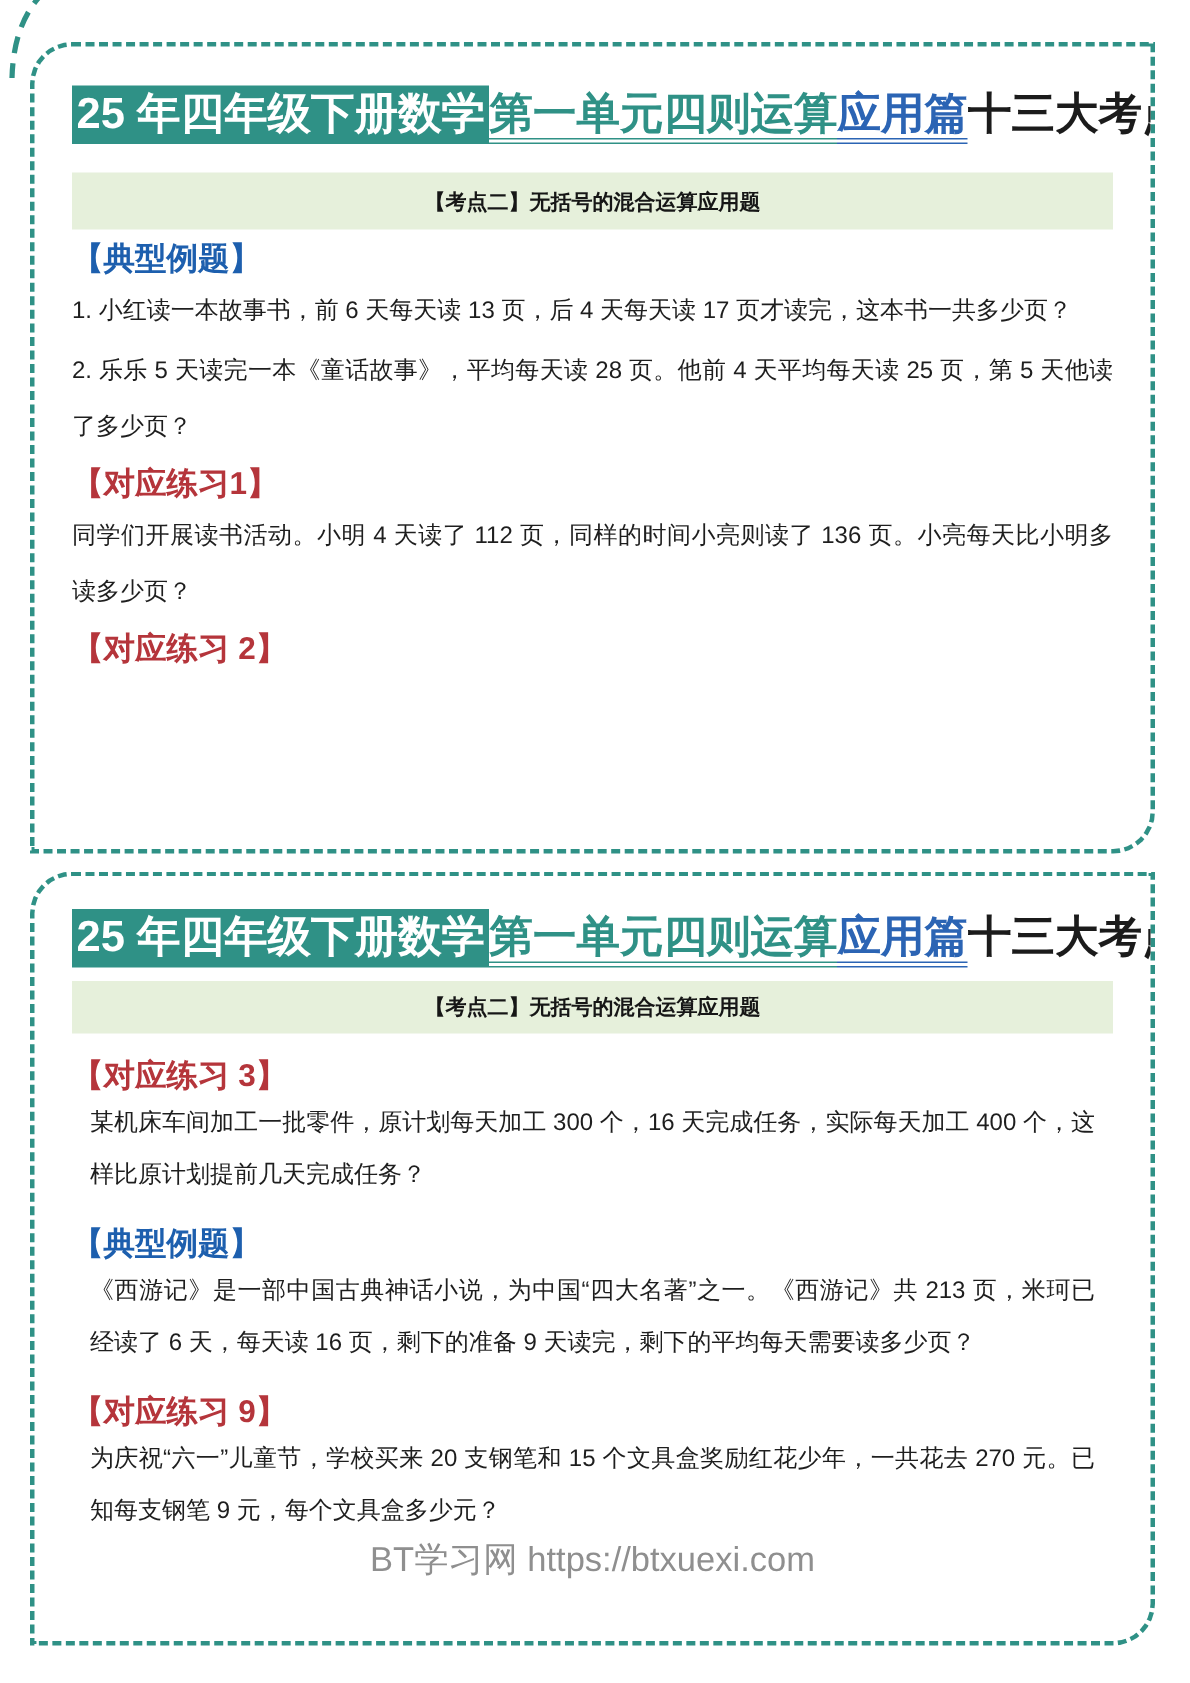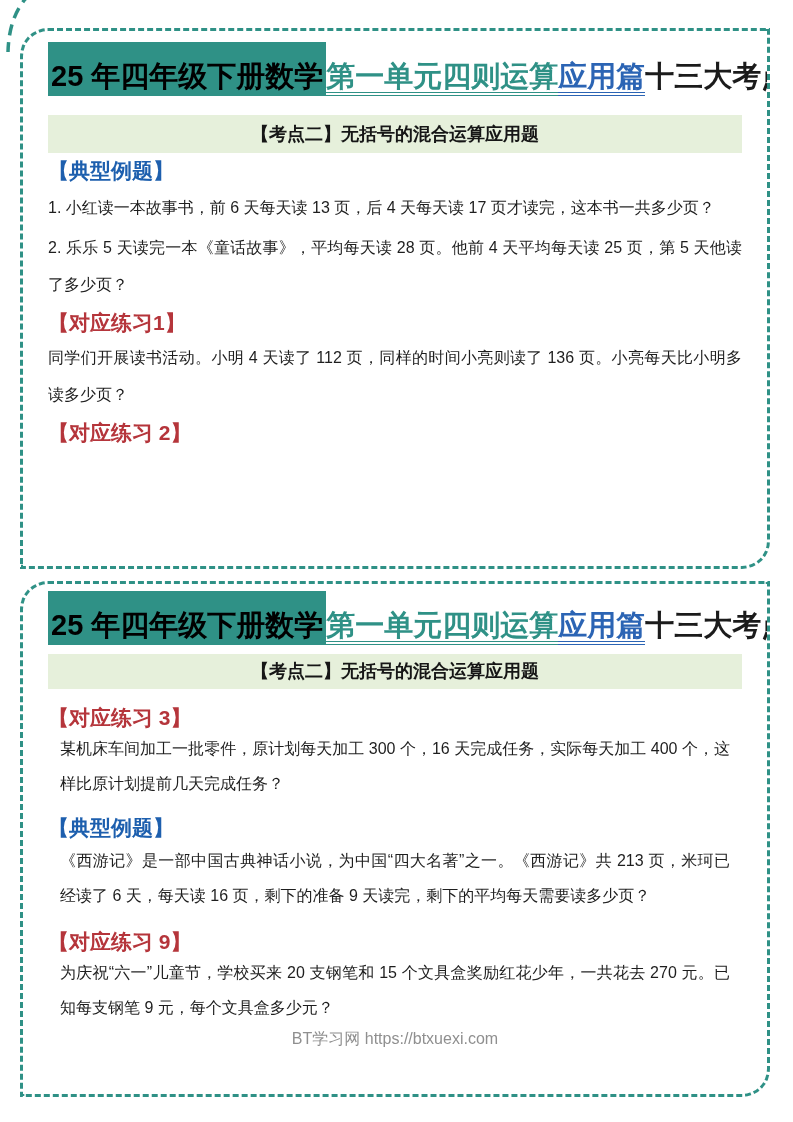--- a/index.html
+++ b/index.html
@@ -14,39 +14,39 @@
     border:3px dashed #2f9186;border-radius:28px 0 28px 0;
     padding:14px 25px 0;background:#ffffff;overflow:hidden;
   }
   #card1{top:28px;height:541px;}
   #card2{top:581px;height:516px;}
   .doc-title{
     text-align:center;font-weight:bold;font-size:29px;line-height:46px;
     color:#1b1b1b;margin:8px 0 0;white-space:nowrap;
   }
   .compact .doc-title{margin-top:4px;}
-  .doc-title .hl{background:#2f9186;color:#000000;padding:18px 3px 4px;}
+  .doc-title .hl{background:#2f9186;color:#ffffff;padding:3px 3px 4px;}
   .doc-title .u-teal{color:#2f9186;border-bottom:4px double #2f9186;margin-top:19px;}
   .doc-title .u-blue{color:#2b64b4;border-bottom:4px double #2b64b4;}
   .banner{
-    background:#e6f0db;text-align:center;font-weight:bold;font-size:18px;
+    background:#e6f0db;text-align:center;font-weight:bold;font-size:14px;
     line-height:28px;color:#161616;padding:5px 0;margin:16px 0 6px;
   }
   .compact .banner{margin:6px 0 3px;padding:4px 0;line-height:27px;}
   .hdr{font-size:21px;font-weight:bold;line-height:28px;margin:6px 0 2px;}
   .compact .hdr{margin:15px 0 0;line-height:27px;}
-  .hdr.blue{color:#1d5fae;font-family:Liberation Mono, monospace;}
+  .hdr.blue{color:#1d5fae;}
   .hdr.red{color:#b5353b;}
   .para{
     font-size:16px;line-height:37px;color:#1e1e1e;margin:0 0 3px;
     text-align:justify;
   }
   .compact .para{line-height:35px;margin:0 12px 2px;}
   .watermark{
-    text-align:center;color:#8f8f8f;font-size:16px;line-height:24px;margin-top:2px;
+    text-align:center;color:#8f8f8f;font-size:23px;line-height:24px;margin-top:2px;
   }
 </style>
 </head>
 <body>
 
 <svg class="corner-artifact" viewBox="0 0 60 70">
   <path d="M30,-6 Q9,14 8,52" fill="none" stroke="#2f9186" stroke-width="3.5" stroke-dasharray="11 7"></path>
 </svg>
 
 <div class="card" id="card1">

